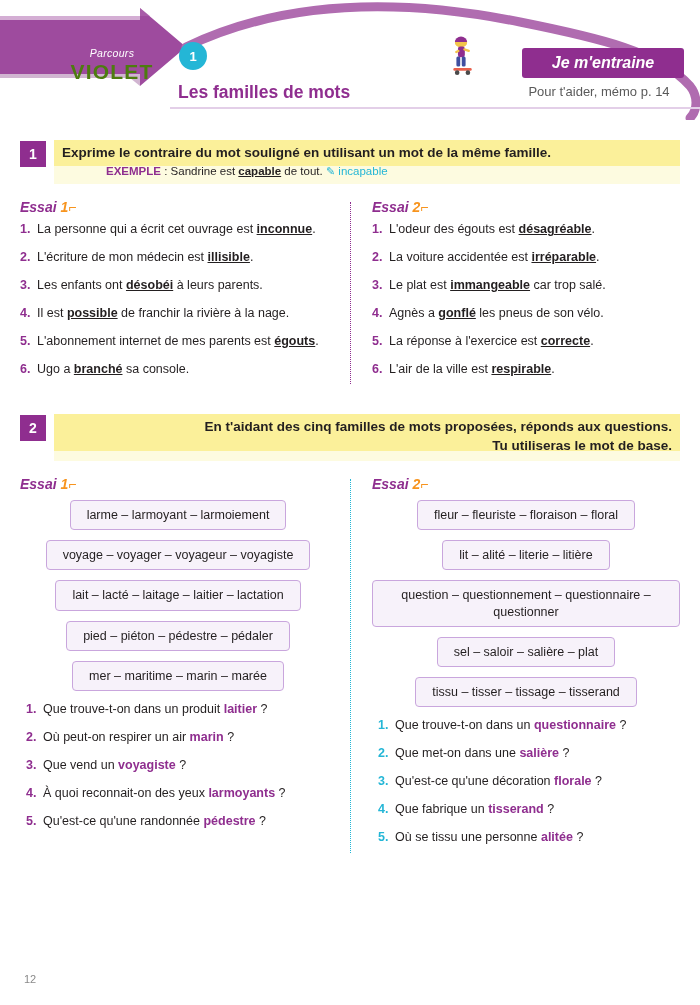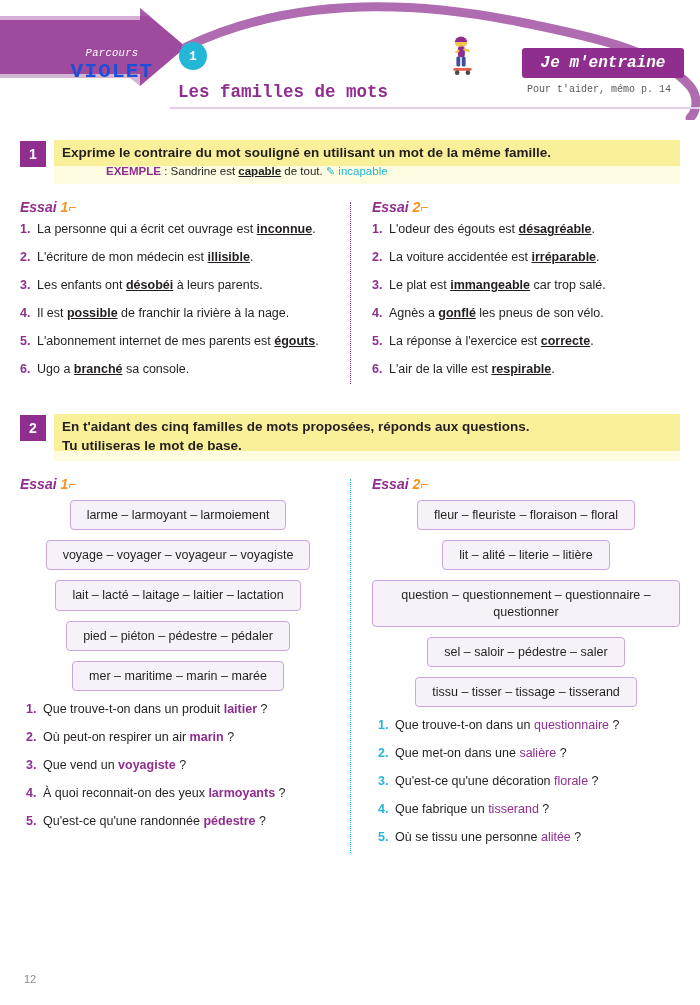--- a/index.html
+++ b/index.html
@@ -12,42 +12,41 @@
     color: #231f20;
     position: relative;
     overflow: hidden;
   }
 
   
   .header {
     position: relative;
     height: 118px;
     width: 700px;
-    font-family: Liberation Mono, monospace;
   }
   .header-svg { position: absolute; left: 0; top: 0; }
 
   .parcours-label {
     position: absolute;
     left: 62px;
     top: 47px;
     width: 100px;
     text-align: center;
     color: #ffffff;
     font-size: 10.5px;
     font-style: italic;
     letter-spacing: .3px;
   }
   .parcours-name {
     position: absolute;
     left: 54px;
     top: 60px;
     width: 116px;
     text-align: center;
-    color: #1d4ed8;
+    color: #4d7c0f;
     font-size: 21px;
     font-weight: bold;
     letter-spacing: 1.2px;
   }
   .step-circle {
     position: absolute;
     left: 179px;
     top: 42px;
     width: 28px;
     height: 28px;
@@ -83,21 +82,21 @@
     display: flex;
     align-items: center;
     justify-content: center;
   }
   .memo-text {
     position: absolute;
     right: 16px;
     top: 84px;
     width: 170px;
     text-align: center;
-    font-size: 10px;
+    font-size: 13px;
     color: #5a5a5a;
   }
   .skater {
     position: absolute;
     left: 438px;
     top: 32px;
     width: 46px;
     height: 46px;
   }
 
@@ -123,20 +122,21 @@
     margin-right: 8px;
     margin-top: 1px;
   }
   .ex-banner {
     flex: 1;
     background: linear-gradient(to bottom, #fbf09a 0%, #fbf09a 60%, #fdfbe0 60%, #fdfbe0 100%);
     padding: 4px 8px 6px 8px;
   }
   .ex-banner.tall {
     background: linear-gradient(to bottom, #fbf09a 0%, #fbf09a 78%, #fdfbe0 78%, #fdfbe0 100%);
+    text-align: right;
   }
   .ex-instruction {
     font-size: 13.5px;
     font-weight: bold;
     color: #231f20;
     line-height: 1.35;
   }
   .ex-example {
     font-size: 11.5px;
     margin-top: 3px;
@@ -229,21 +229,21 @@
   }
   ol.q2list li .num {
     position: absolute;
     left: 0;
     color: #8f2e8f;
     font-weight: bold;
   }
   ol.q2list li .kw { color: #8f2e8f; font-weight: bold; }
 
   ol.q2list.teal li .num { color: #24b6d6; }
-  ol.q2list.teal li .kw { color: #8f2e8f; font-weight: normal; }
+  ol.q2list.teal li .kw { color: #8f2e8f; font-weight: bold; }
 
   .folio {
     position: absolute;
     left: 24px;
     bottom: 20px;
     font-size: 11px;
     color: #8a8a8a;
   }
 </style>
 </head>
@@ -361,21 +361,21 @@
     <div class="col right">
       <div class="divider-dot teal"></div>
       <div class="essai">
         <span>Essai</span>
         <span class="n">2</span><span class="slash">⌐</span>
       </div>
       <div class="fam-list" id="fam2">
           <div class="fam-box">fleur – fleuriste – floraison – floral</div>
           <div class="fam-box">lit – alité – literie – litière</div>
           <div class="fam-box">question – questionnement – questionnaire – questionner</div>
-          <div class="fam-box">sel – saloir – pédestre – saler</div>
+          <div class="fam-box">sel – saloir – salière – plat</div>
           <div class="fam-box">tissu – tisser – tissage – tisserand</div>
         </div>
       <ol class="q2list teal" id="ex2q2">
           <li><span class="num">1.</span><span>Que trouve-t-on dans un </span><span class="kw">questionnaire</span><span> ?</span></li>
           <li><span class="num">2.</span><span>Que met-on dans une </span><span class="kw">salière</span><span> ?</span></li>
           <li><span class="num">3.</span><span>Qu'est-ce qu'une décoration </span><span class="kw">florale</span><span> ?</span></li>
           <li><span class="num">4.</span><span>Que fabrique un </span><span class="kw">tisserand</span><span> ?</span></li>
           <li><span class="num">5.</span><span>Où se tissu une personne </span><span class="kw">alitée</span><span> ?</span></li>
         </ol>
     </div>

